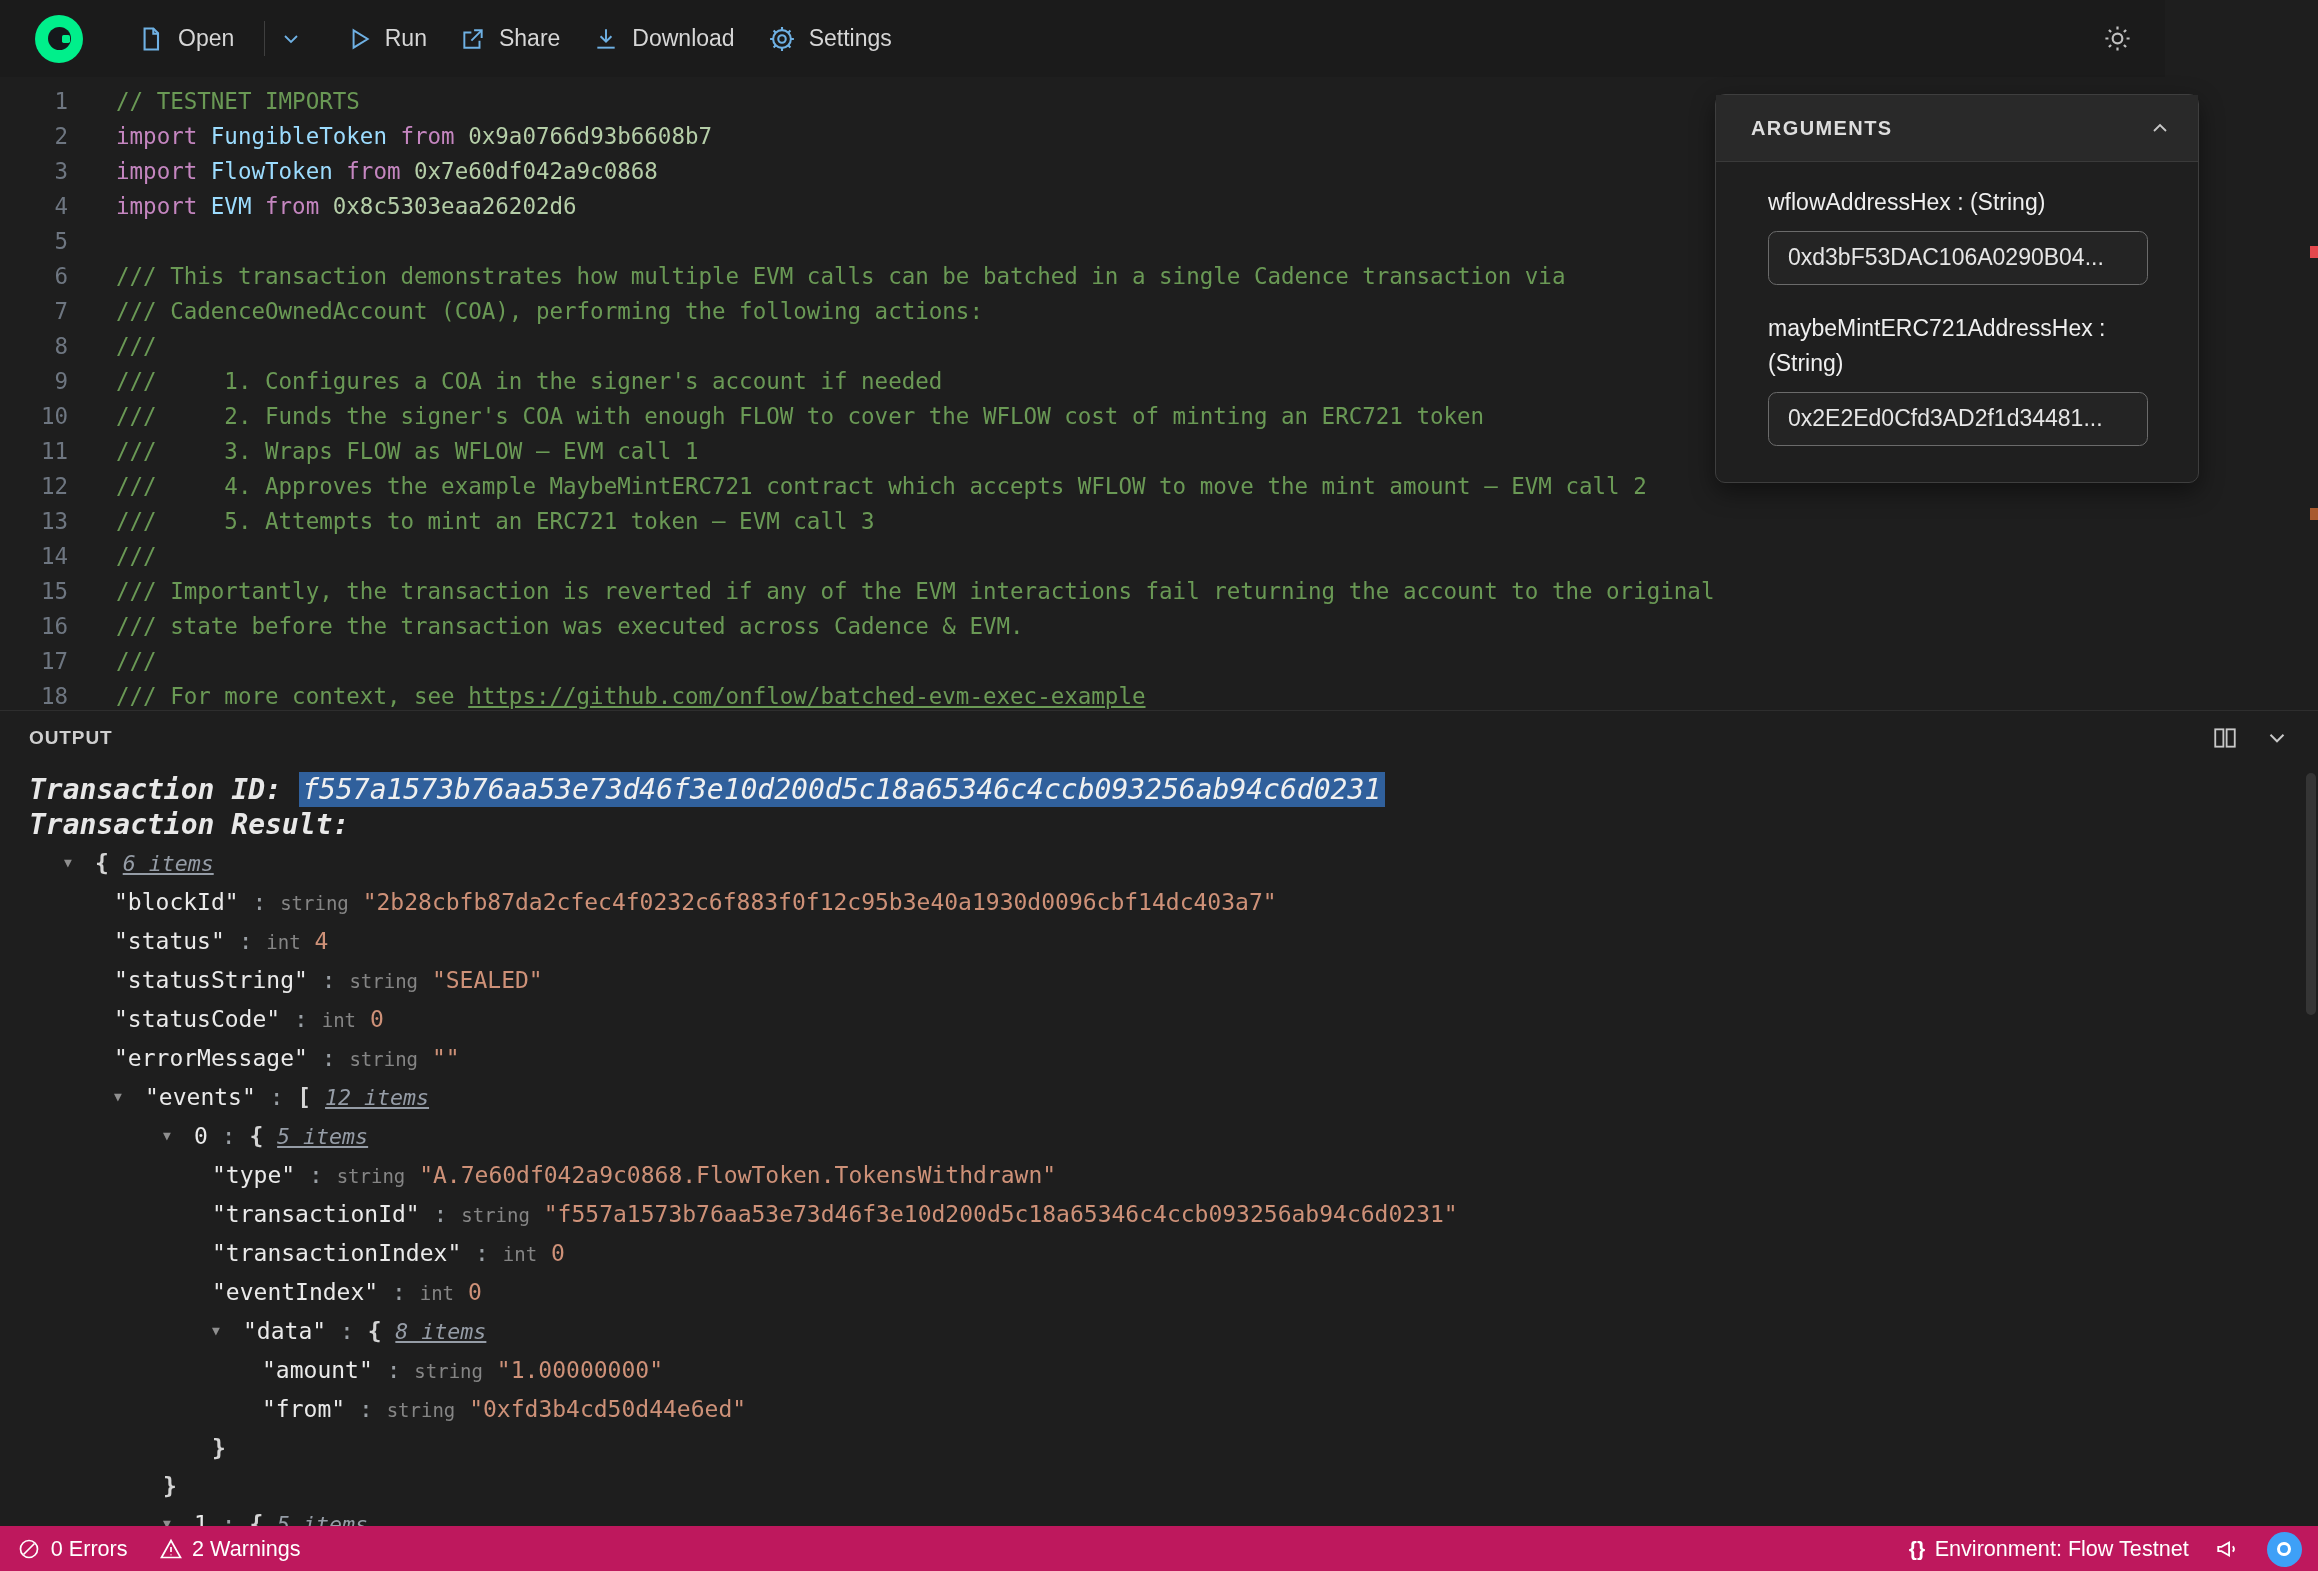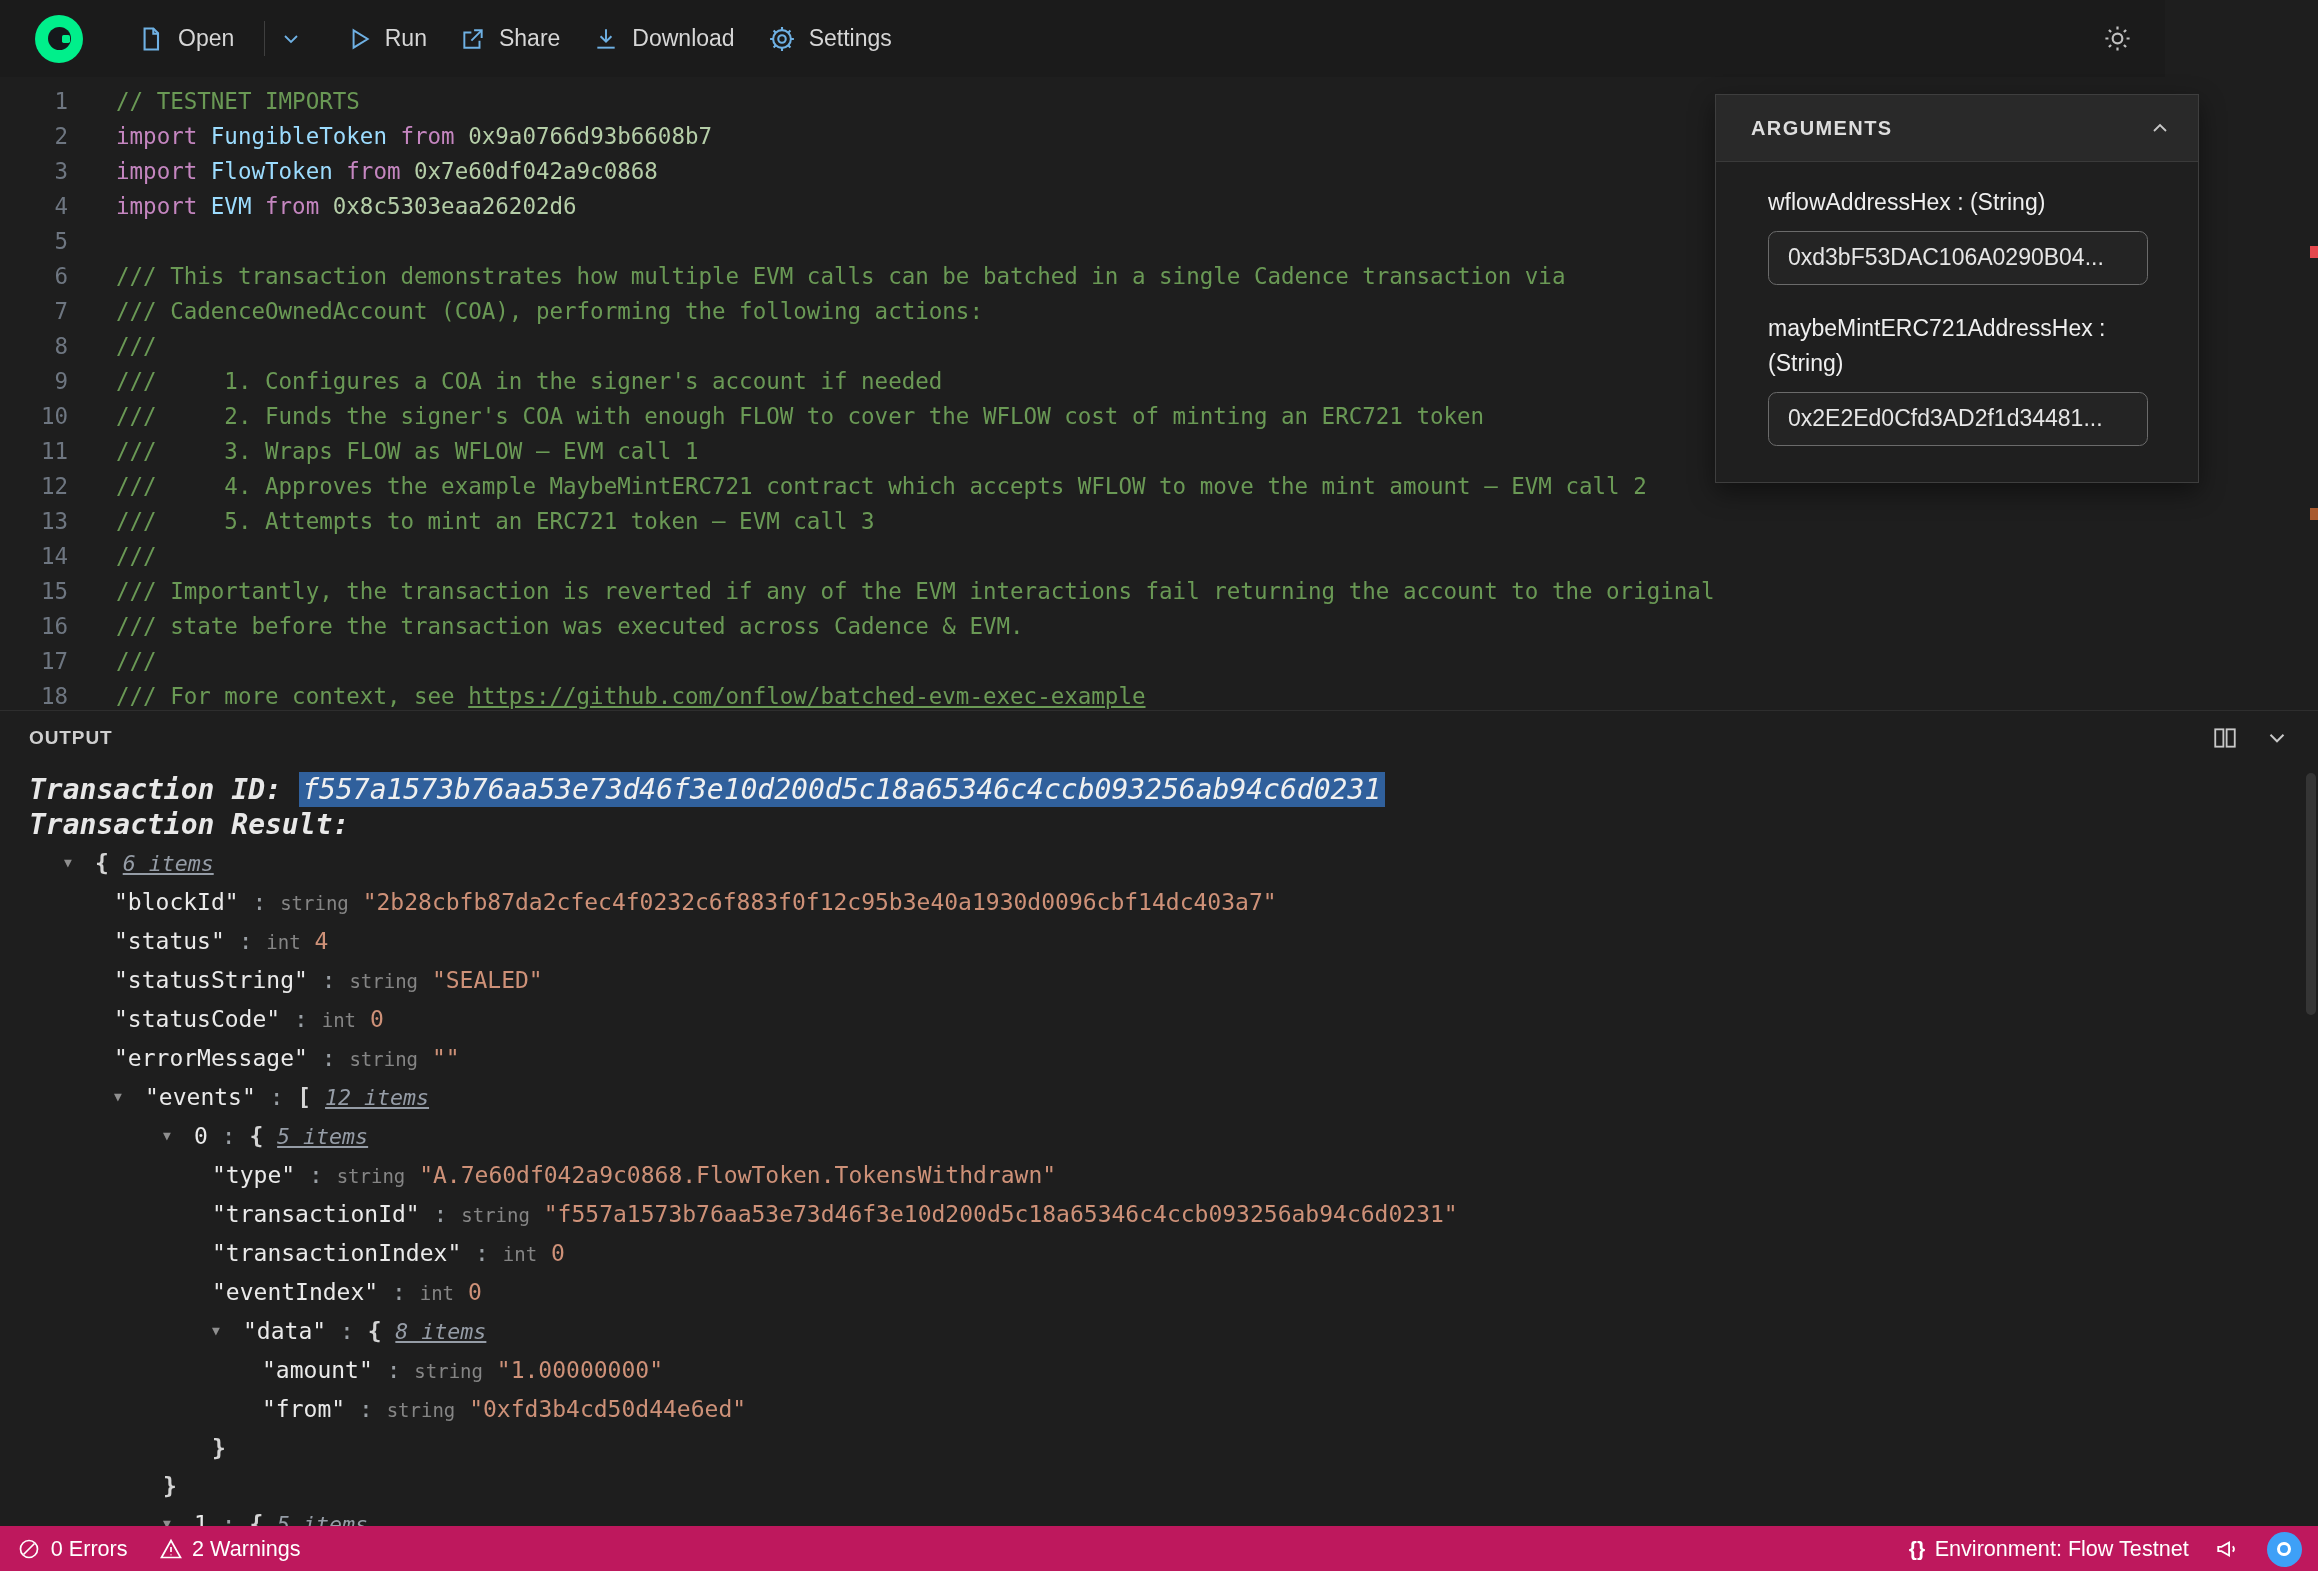--- a/index.html
+++ b/index.html
@@ -26,21 +26,21 @@
   .tk-com{color:#6a9955;}
   .tk-kw{color:#c586c0;}
   .tk-id{color:#9cdcfe;}
   .tk-num{color:#b5cea8;}
   .tk-link{color:#6a9955;text-decoration:underline;cursor:pointer;}
   .ruler-mark{position:absolute;right:0;width:8.6px;height:12px;}
   .ruler-mark.m1{top:169px;background:#e5484d;}
   .ruler-mark.m2{top:431px;background:#a85a2e;}
 
   
-  .args{position:absolute;left:1715px;top:94px;width:484px;background:#1f1f1f;border:0.9px solid #3e3e3e;border-radius:0;box-shadow:0 8.6px 24px rgba(0,0,0,.45);}
+  .args{position:absolute;left:1715px;top:94px;width:484px;background:#1f1f1f;border:0.9px solid #3e3e3e;border-radius:10px;box-shadow:0 8.6px 24px rgba(0,0,0,.45);}
   .args-header{height:67px;background:#292929;border-bottom:0.9px solid #3a3a3a;display:flex;align-items:center;justify-content:space-between;padding:0 26px 0 35px;cursor:pointer;}
   .args-title{font-size:20px;font-weight:700;letter-spacing:1.4px;color:#dddddd;}
   .args-body{padding:22.5px 52px 36px 52px;}
   .arg-label{font-size:23px;color:#efefef;line-height:35px;margin-bottom:11.2px;font-weight:500;}
   .arg-label.second{margin-top:26px;}
   .arg-input{width:380px;height:54px;background:#242424;border:1.7px solid #6b6b6b;border-radius:8.6px;color:#e6e6e6;font-size:23px;padding:0 19px;font-family:"Liberation Sans",sans-serif;outline:none;}
 
   
   .output{position:absolute;top:710px;left:0;width:2319px;height:816px;border-top:0.9px solid #2e2e2e;overflow:hidden;}
   .output-header{height:54px;display:flex;align-items:center;padding:0 29px;}

